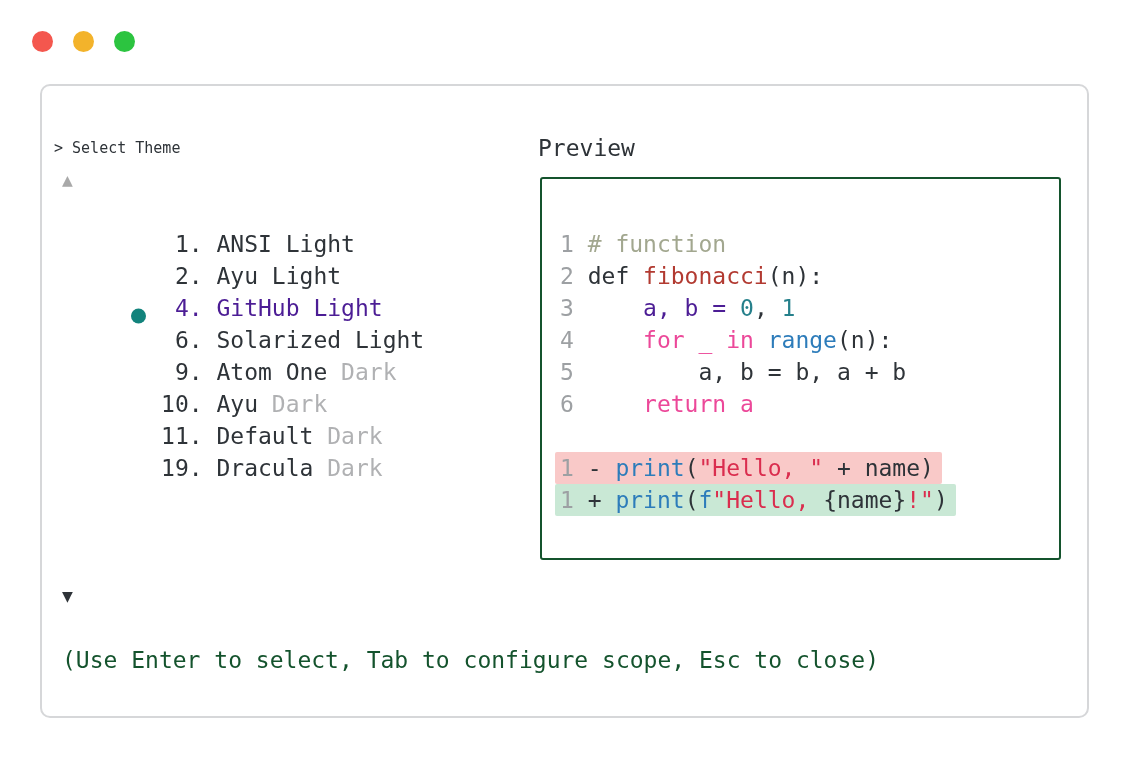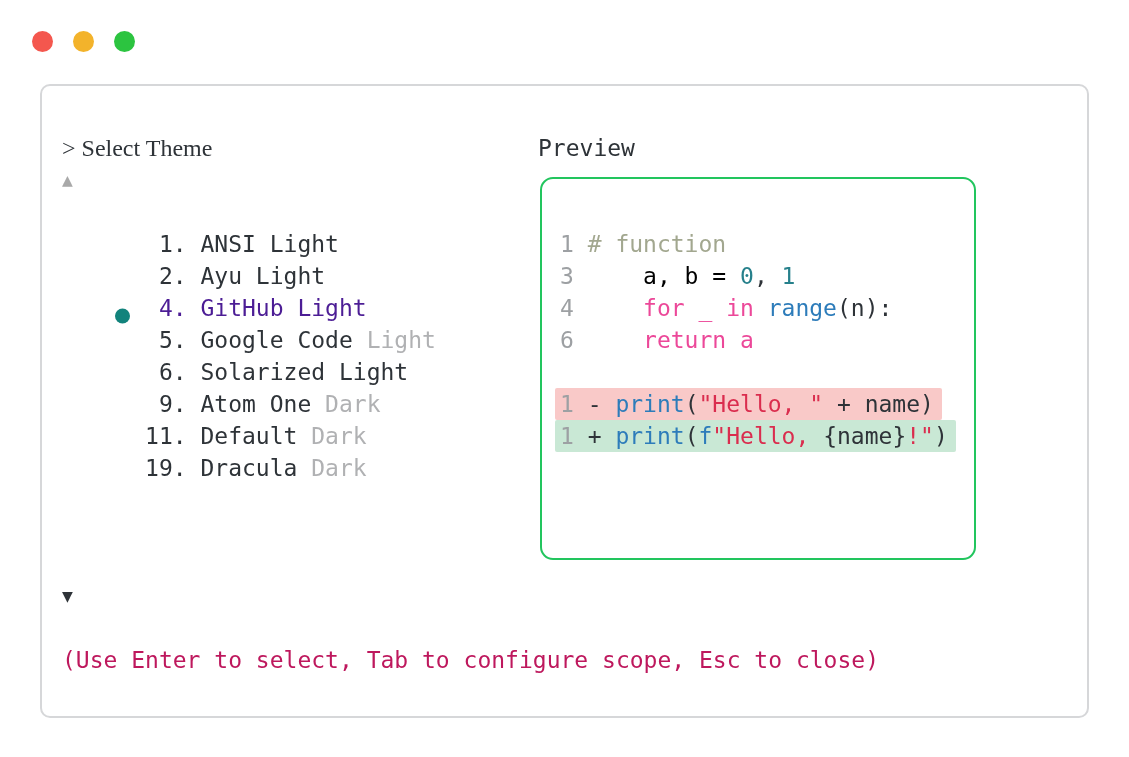--- a/index.html
+++ b/index.html
@@ -10,35 +10,35 @@
     color:#2e3338;
   }
   .traffic-lights { position:absolute; left:32px; top:31px; display:flex; gap:20px; }
   .light { width:21px; height:21px; border-radius:50%; display:inline-block; }
 
   .window {
     position:absolute; left:40px; top:84px; width:1049px; height:634px;
     border:2px solid #d6d7d9; border-radius:10px; background:#ffffff;
   }
   .window > div { position:absolute; }
-  .prompt { left:20px; top:46px; height:32px; line-height:32px; font-size:24px; white-space:pre;font-family:Liberation Serif, serif; }
+  .prompt { left:12px; top:46px; height:32px; line-height:32px; font-size:15px; white-space:pre; }
   .preview-label { left:496px; top:46px; height:32px; line-height:32px; font-size:23px; }
   .scroll-up { left:20px; top:78px; height:32px; line-height:32px; font-size:18px; color:#a9a9a9; }
   .scroll-down { left:20px; top:494px; height:32px; line-height:32px; font-size:18px; color:#2e3338; }
-  .theme-list { left:20px; top:110px; font-size:23px; }
+  .theme-list { left:36px; top:110px; font-size:23px; }
   .theme-row { height:32px; line-height:32px; white-space:pre; }
   .marker { display:inline-block; width:1ch; position:relative; }
   .dot { visibility:hidden; position:absolute; left:-2px; top:50%; transform:translateY(-50%);
          width:15px; height:15px; border-radius:50%; }
   .num { display:inline-block; width:3ch; text-align:right; }
-  .help { left:20px; top:558px; height:32px; line-height:32px; font-size:23px; color:#be185d; white-space:pre; }
+  .help { left:20px; top:558px; height:32px; line-height:32px; font-size:23px; color:#14532d; white-space:pre; }
 
   .preview-pane {
-    left:498px; top:91px; width:436px; height:383px;
-    border:2px solid #22c55e; border-radius:13px; background:#ffffff; overflow:hidden;
+    left:498px; top:91px; width:521px; height:383px;
+    border:2px solid #14532d; border-radius:3px; background:#ffffff; overflow:hidden;
   }
   .code { padding:49px 0 0 18px; font-size:23px; }
   .code-line { height:32px; line-height:32px; white-space:pre; }
   .line-content { display:inline-block; height:32px; line-height:32px; white-space:pre; }
   .line-content.diff { padding:0 8px 0 5px; margin-left:-5px; border-radius:2px; }
   .lineno { display:inline-block; width:1ch; margin-right:1ch; }
 </style>
 </head>
 <body>
 
@@ -56,41 +56,43 @@
       <div class="theme-row">
     <span class="marker"></span><span class="num">1</span><span>. </span><span class="tname">ANSI Light</span><span class="tsuffix"></span>
   </div>
       <div class="theme-row">
     <span class="marker"></span><span class="num">2</span><span>. </span><span class="tname">Ayu Light</span><span class="tsuffix"></span>
   </div>
       <div class="theme-row" style="color: #4c1d95;">
     <span class="marker"><span class="dot" style="background: rgb(18, 131, 124); visibility: visible;"></span></span><span class="num">4</span><span>. </span><span class="tname">GitHub Light</span><span class="tsuffix"></span>
   </div>
       <div class="theme-row">
-    <span class="marker"></span><span class="num">5</span><span>. </span><span class="tname">Google Code</span><span class="tsuffix" style="color: rgb(176, 177, 179);"> Light</span>
-  </div>
-      <div class="theme-row">
     <span class="marker"></span><span class="num">6</span><span>. </span><span class="tname">Solarized Light</span><span class="tsuffix"></span>
   </div>
       <div class="theme-row">
     <span class="marker"></span><span class="num">9</span><span>. </span><span class="tname">Atom One</span><span class="tsuffix" style="color: rgb(176, 177, 179);"> Dark</span>
+  </div>
+      <div class="theme-row">
+    <span class="marker"></span><span class="num">10</span><span>. </span><span class="tname">Ayu</span><span class="tsuffix" style="color: rgb(176, 177, 179);"> Dark</span>
   </div>
       <div class="theme-row">
     <span class="marker"></span><span class="num">11</span><span>. </span><span class="tname">Default</span><span class="tsuffix" style="color: rgb(176, 177, 179);"> Dark</span>
   </div>
       <div class="theme-row">
     <span class="marker"></span><span class="num">19</span><span>. </span><span class="tname">Dracula</span><span class="tsuffix" style="color: rgb(176, 177, 179);"> Dark</span>
   </div>
     </div>
   <div class="scroll-down">▼</div>
   <div class="help">(Use Enter to select, Tab to configure scope, Esc to close)</div>
   <div class="preview-pane">
     <div class="code">
         <div class="code-line"><span class="line-content"><span class="lineno" style="color: rgb(157, 160, 163);">1</span><span class="segs"><span style="color: rgb(162, 167, 143);"># function</span></span></span></div>
-        <div class="code-line"><span class="line-content"><span class="lineno" style="color: rgb(157, 160, 163);">3</span><span class="segs"><span style="color: #000000;">    a, b = </span><span style="color: rgb(38, 128, 139);">0</span><span style="color: rgb(46, 51, 56);">, </span><span style="color: rgb(38, 128, 139);">1</span></span></span></div>
+        <div class="code-line"><span class="line-content"><span class="lineno" style="color: rgb(157, 160, 163);">2</span><span class="segs"><span style="color: rgb(46, 51, 56);">def </span><span style="color: rgb(178, 58, 49);">fibonacci</span><span style="color: rgb(46, 51, 56);">(n):</span></span></span></div>
+        <div class="code-line"><span class="line-content"><span class="lineno" style="color: rgb(157, 160, 163);">3</span><span class="segs"><span style="color: #4c1d95;">    a, b = </span><span style="color: rgb(38, 128, 139);">0</span><span style="color: rgb(46, 51, 56);">, </span><span style="color: rgb(38, 128, 139);">1</span></span></span></div>
         <div class="code-line"><span class="line-content"><span class="lineno" style="color: rgb(157, 160, 163);">4</span><span class="segs"><span style="color: #ec4899;">    for _ in </span><span style="color: rgb(45, 124, 186);">range</span><span style="color: rgb(46, 51, 56);">(n):</span></span></span></div>
+        <div class="code-line"><span class="line-content"><span class="lineno" style="color: rgb(157, 160, 163);">5</span><span class="segs"><span style="color: rgb(46, 51, 56);">        a, b = b, a + b</span></span></span></div>
         <div class="code-line"><span class="line-content"><span class="lineno" style="color: rgb(157, 160, 163);">6</span><span class="segs"><span style="color: #ec4899;">    return a</span></span></span></div>
         <div class="code-line"></div>
         <div class="code-line"><span class="line-content diff" style="background: rgb(249, 201, 200);"><span class="lineno" style="color: rgb(157, 160, 163);">1</span><span class="segs"><span style="color: rgb(46, 51, 56);">- </span><span style="color: rgb(45, 124, 186);">print</span><span style="color: rgb(46, 51, 56);">(</span><span style="color: rgb(218, 45, 78);">"Hello, "</span><span style="color: rgb(46, 51, 56);"> + name)</span></span></span></div>
         <div class="code-line"><span class="line-content diff" style="background: rgb(201, 232, 213);"><span class="lineno" style="color: rgb(157, 160, 163);">1</span><span class="segs"><span style="color: rgb(46, 51, 56);">+ </span><span style="color: rgb(45, 124, 186);">print</span><span style="color: rgb(46, 51, 56);">(</span><span style="color: rgb(45, 124, 186);">f</span><span style="color: rgb(218, 45, 78);">"Hello, </span><span style="color: rgb(46, 51, 56);">{name}</span><span style="color: rgb(218, 45, 78);">!"</span><span style="color: rgb(46, 51, 56);">)</span></span></span></div>
       </div>
   </div>
 </div>
 
 </body></html>

